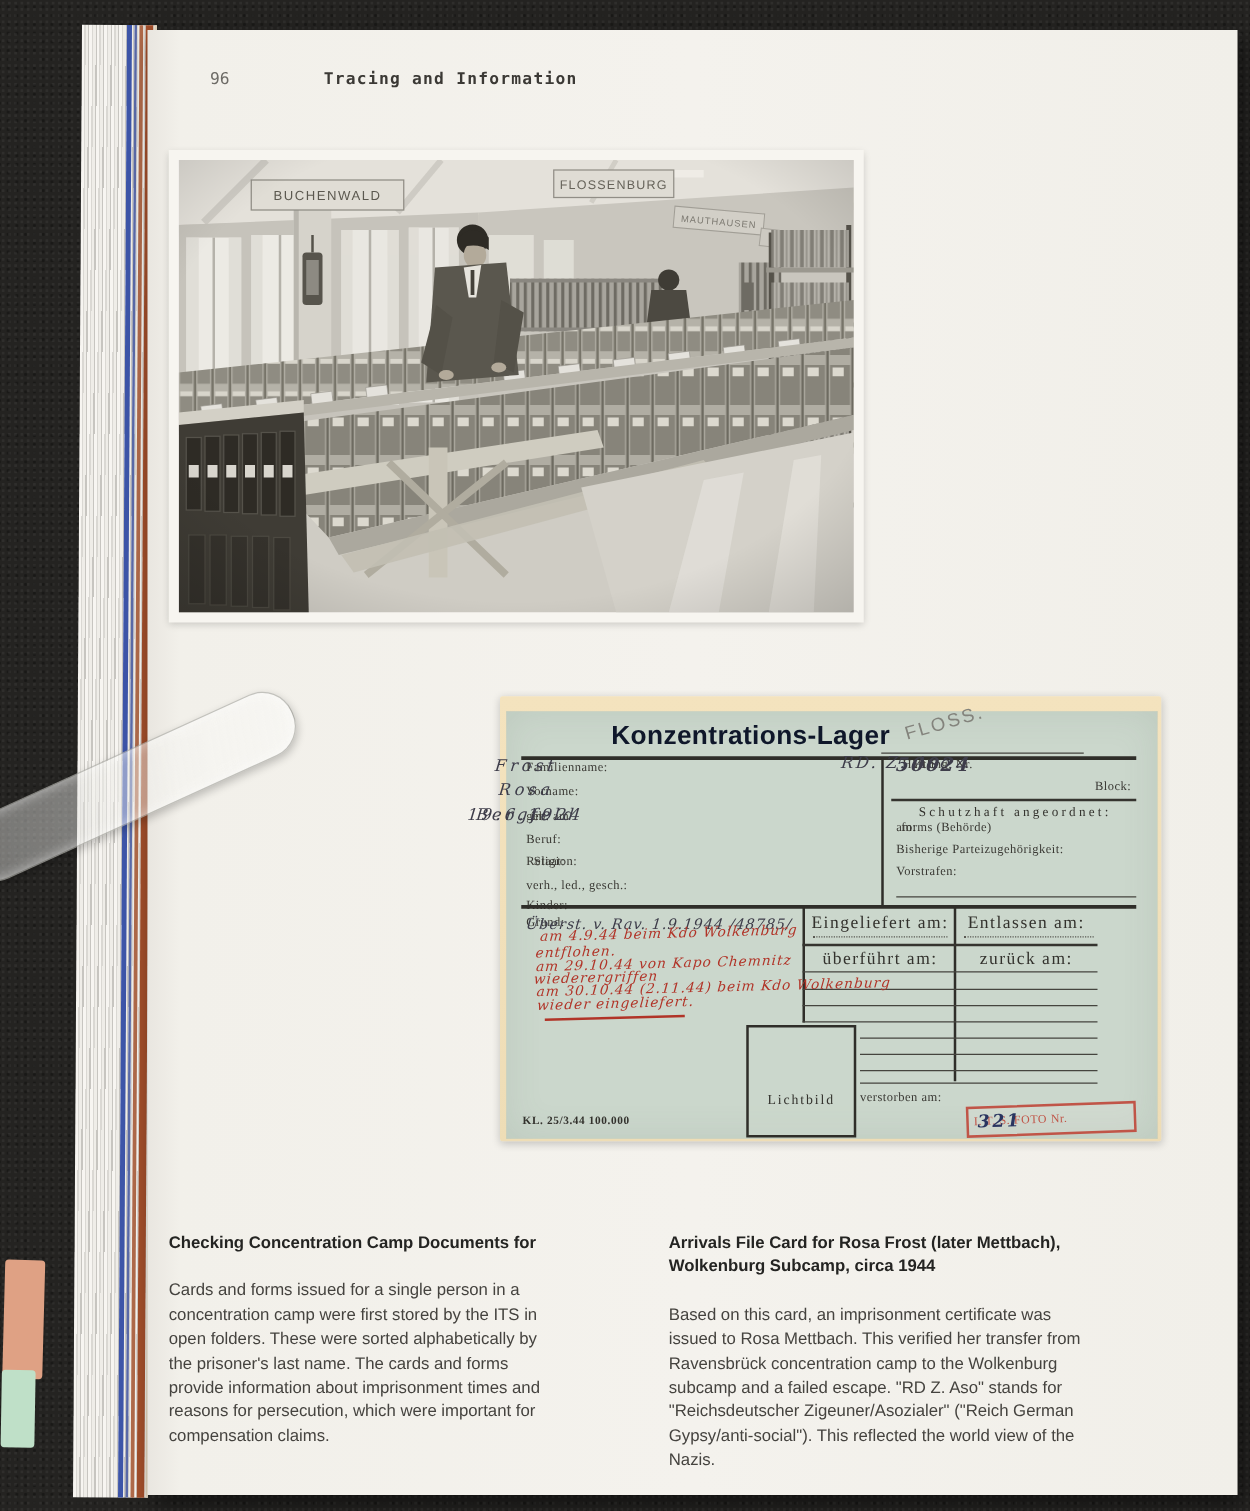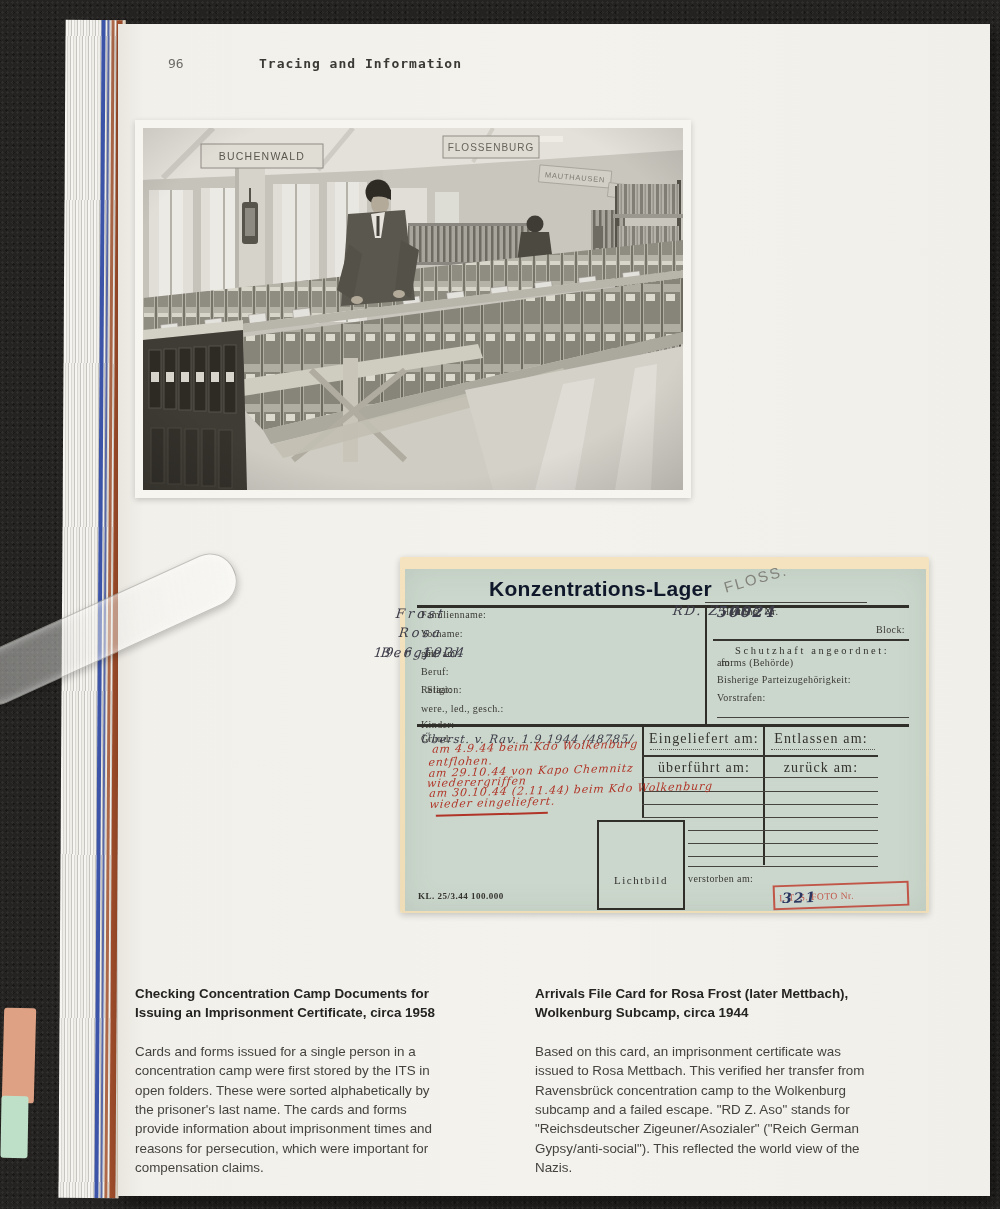--- a/index.html
+++ b/index.html
@@ -334,21 +334,21 @@
         <span class="lbl">Religion:</span>
         <span class="ln" style="flex:0.55;">
             <span class="hw"></span>
           </span>
         <span class="lbl" style="padding-left:6px;">Staat:</span>
         <span class="ln">
             <span class="hw"></span>
           </span>
       </div>
       <div class="frow" style="left:16px;top:130px;width:276px;">
-        <span class="lbl">were., led., gesch.:</span>
+        <span class="lbl">verh., led., gesch.:</span>
         <span class="ln"></span>
       </div>
       <div class="frow" style="left:16px;top:146px;width:276px;">
         <span class="lbl">Kinder:</span>
         <span class="ln"></span>
       </div>
 
       <div class="frow" style="left:312px;top:33px;width:192px;">
         <span class="ln" style="flex:0.95;">
             <span class="hw" style="letter-spacing:2px;">RD. Z. Aso</span>
@@ -426,21 +426,20 @@
         <span class="num">321</span>
       </div>
 
       <div class="formcode" style="left:13px;top:322px;">KL. 25/3.44 100.000</div>
     </div>
   </div>
 
   <div class="cap cap-left">
     <div class="ttl">
       <span style="display:block;">Checking Concentration Camp Documents for</span>
-      <span style="display:block;">Issuing an Imprisonment Certificate, circa 1958</span>
     </div>
     <div>Cards and forms issued for a single person in a concentration camp were first stored by the ITS in open folders. These were sorted alphabetically by the prisoner's last name. The cards and forms provide information about imprisonment times and reasons for persecution, which were important for compensation claims.</div>
   </div>
 
   <div class="cap cap-right">
     <div class="ttl">
       <span style="display:block;">Arrivals File Card for Rosa Frost (later Mettbach),</span>
       <span style="display:block;">Wolkenburg Subcamp, circa 1944</span>
     </div>
     <div>Based on this card, an imprisonment certificate was issued to Rosa Mettbach. This verified her transfer from Ravensbrück concentration camp to the Wolkenburg subcamp and a failed escape. "RD Z. Aso" stands for "Reichsdeutscher Zigeuner/Asozialer" ("Reich German Gypsy/anti-social"). This reflected the world view of the Nazis.</div>

